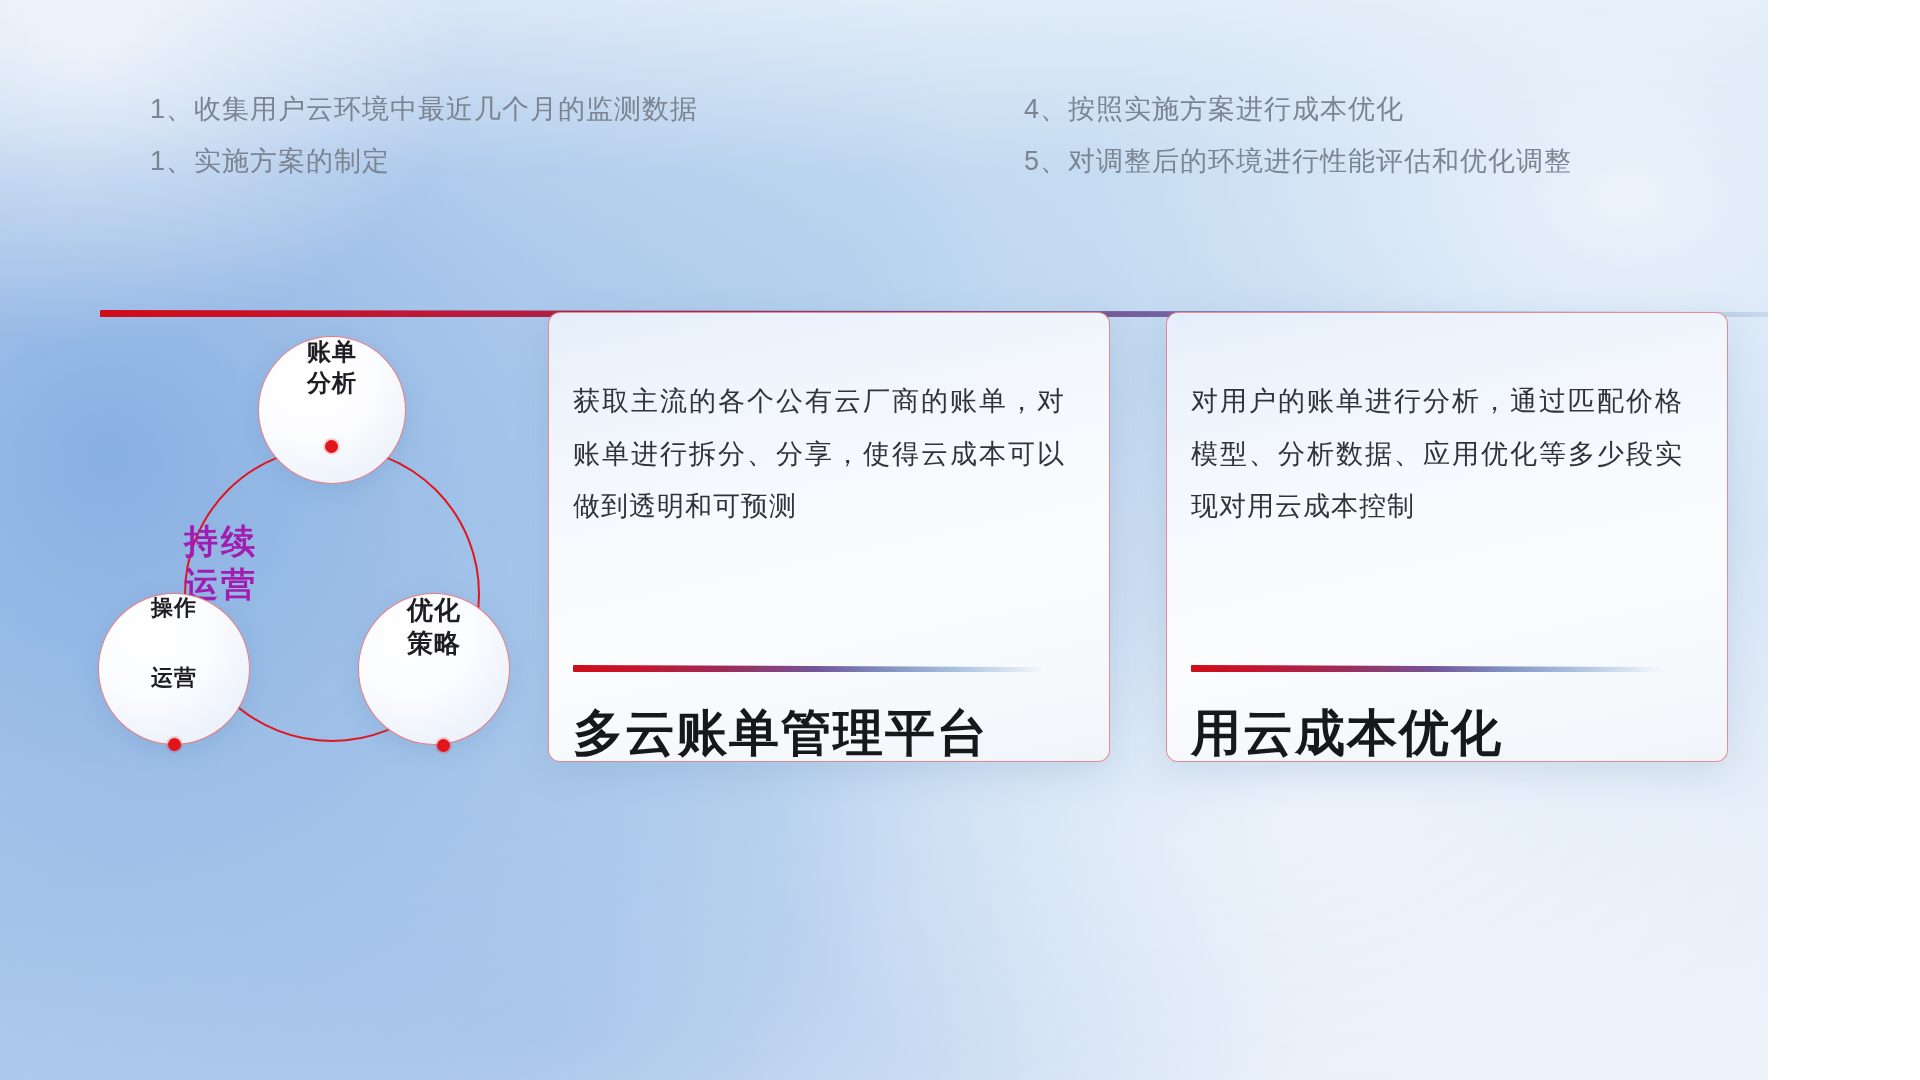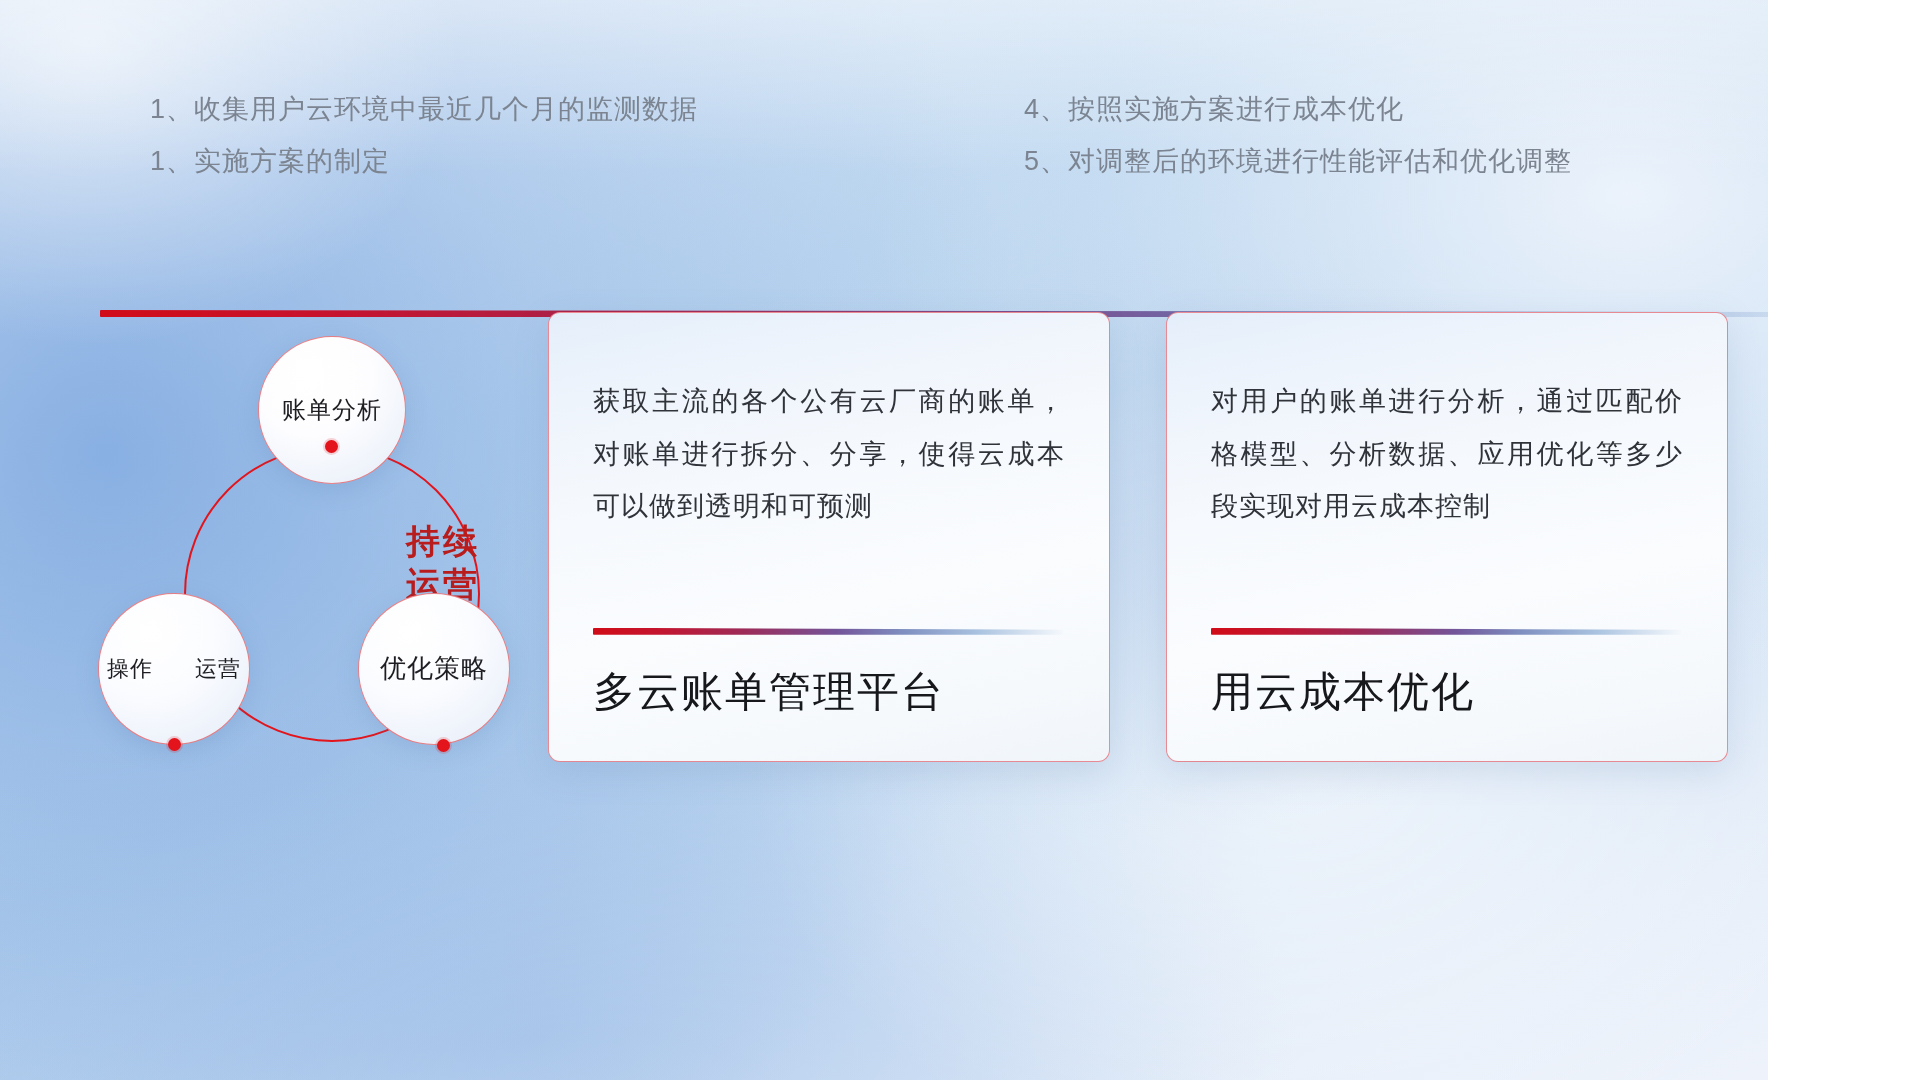--- a/index.html
+++ b/index.html
@@ -123,25 +123,26 @@
     left: 94px;
     top: 96px;
     border-color: #e3141b;
   }
   .bubble {
     position: absolute;
     border-radius: 50%;
     box-sizing: border-box;
     border: 1.6px solid rgba(224,27,32,0.55);
     display: flex;
+    flex-direction: column;
     align-items: center;
-    justify-content: center;
+    justify-content: flex-start;
     text-align: center;
     color: #1d1d22;
-    font-weight: 400;
+    font-weight: 700;
     line-height: 1.28;
     letter-spacing: 1px;
   }
   .bubble-top {
     width: 148px;
     height: 148px;
     left: 168px;
     top: -14px;
     font-size: 24px;
     background:
@@ -181,22 +182,22 @@
   }
   .dot-top { left: 235px; top: 90px; }
   .dot-bl  { left: 78px;  top: 388px; }
   .dot-br  { left: 347px; top: 389px; }
 
   .center-label {
     position: absolute;
     left: 94px;
     top: 170px;
     width: 296px;
-    text-align: right;
-    color: #b91c1c;
+    text-align: left;
+    color: #a21caf;
     font-size: 34px;
     font-weight: 800;
     line-height: 1.26;
     letter-spacing: 3px;
   }
   .center-label span { display: block; }
 
   
   .cards {
     position: absolute;
@@ -214,21 +215,21 @@
     border-radius: 12px;
     border: 1.6px solid rgba(224,50,60,0.55);
     background: linear-gradient(168deg,
       #e4eefa 0%,
       #eef4fc 16%,
       #f6f9fd 38%,
       #fafcfe 62%,
       #f6f9fc 84%,
       #f0f5fa 100%);
     box-shadow: 0 10px 34px rgba(86,124,172,0.17);
-    padding: 62px 44px 0 44px;
+    padding: 62px 44px 0 24px;
     display: flex;
     flex-direction: column;
   }
   .card-1 { left: 0; }
   .card-2 { left: 618px; }
 
   .card-body {
     font-size: 27px;
     line-height: 1.95;
     color: #30343a;
@@ -248,25 +249,24 @@
       #c4152f 14%,
       #9d2b58 32%,
       #73559a 52%,
       #7f8fc0 66%,
       #aac3e0 82%,
       rgba(230,238,248,0.12) 100%);
     clip-path: polygon(0 0, 100% 2px, 100% 7px, 0 100%);
     border-radius: 1px;
   }
   .card-title {
-    font-size: 42px;
-    font-weight: 400;
+    font-size: 50px;
+    font-weight: 700;
     color: #16181c;
     letter-spacing: 2px;
-    margin-bottom: 46px;
     line-height: 1.1;
   }
 </style>
 </head>
 <body>
 
 <div id="slide">
 
   <div class="bg-layer bg-base"></div>
   <div class="bg-layer bg-blob-1"></div>

